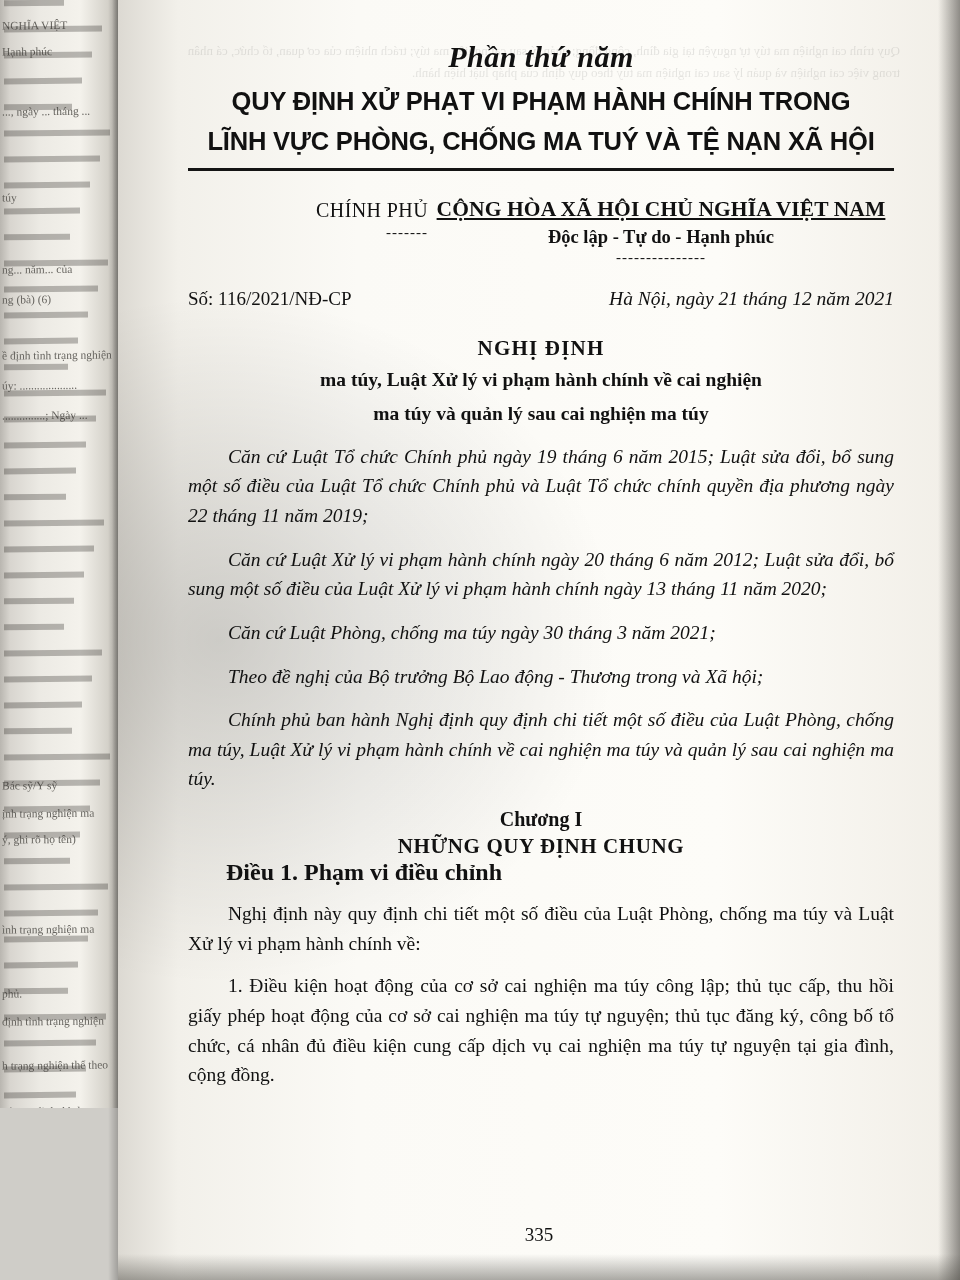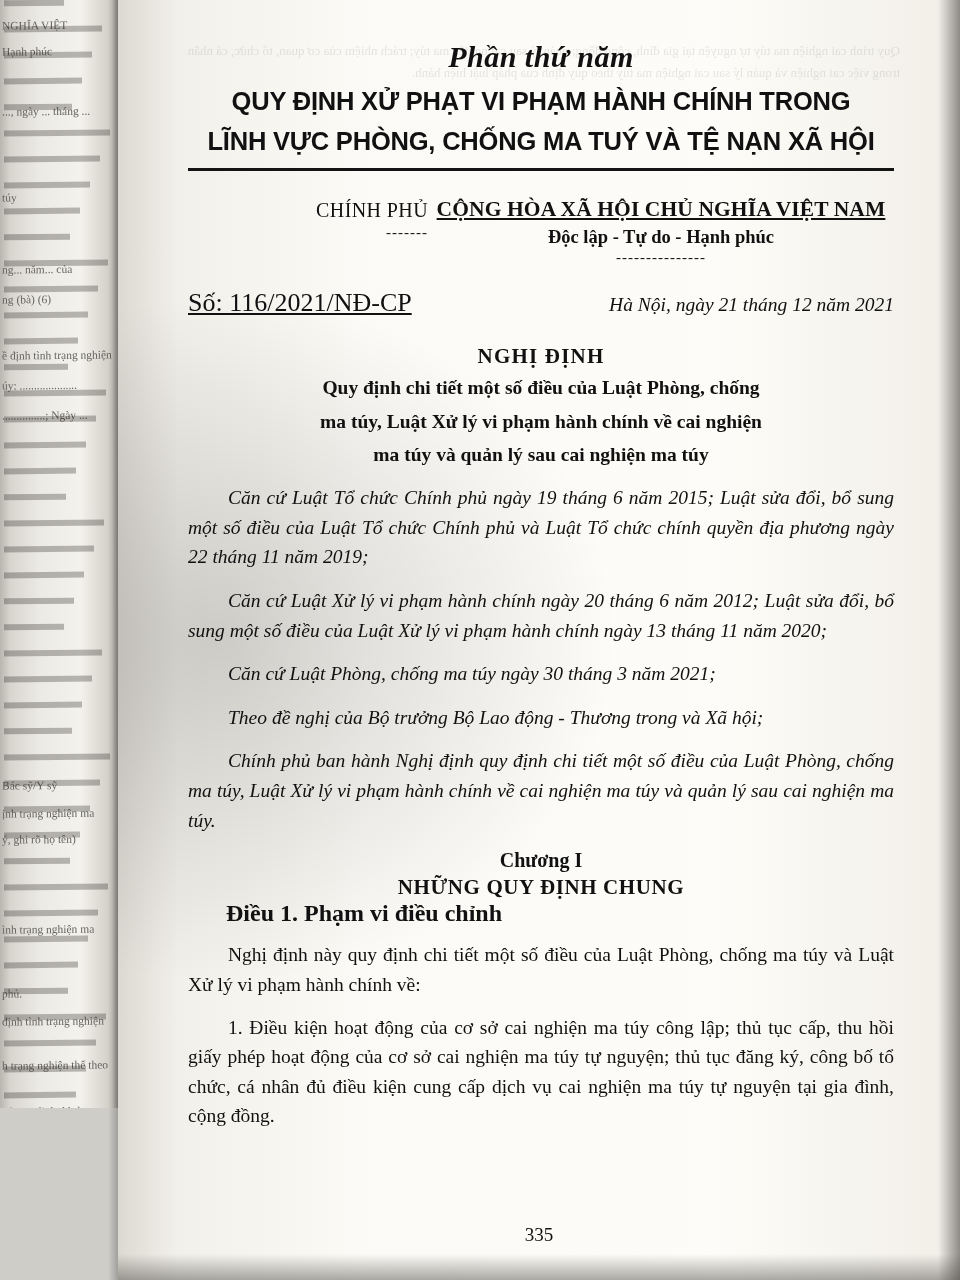--- a/index.html
+++ b/index.html
@@ -160,21 +160,21 @@
     letter-spacing: 1px;
     margin-top: 1px;
   }
 
   .doc-meta {
     display: flex;
     justify-content: space-between;
     align-items: baseline;
     margin-top: 22px;
   }
-  .doc-number { font-size: 26px; text-decoration: underline; }
+  .doc-number { font-size: 19px; }
   .doc-place  { font-size: 19.5px; font-style: italic; }
 
   .decree-type {
     text-align: center;
     font-weight: 700;
     font-size: 21px;
     letter-spacing: 1.2px;
     margin-top: 26px;
   }
   .decree-subtitle {
@@ -346,21 +346,20 @@
           <div class="dash-long">---------------</div>
         </div>
       </div>
 
       <div class="doc-meta">
         <div class="doc-number">Số: 116/2021/NĐ-CP</div>
         <div class="doc-place">Hà Nội, ngày 21 tháng 12 năm 2021</div>
       </div>
 
       <div class="decree-type">NGHỊ ĐỊNH</div>
-      <div class="decree-subtitle">Quy định chi tiết một số điều của Luật Phòng, chống</div>
       <div class="decree-subtitle">ma túy, Luật Xử lý vi phạm hành chính về cai nghiện</div>
       <div class="decree-subtitle">ma túy và quản lý sau cai nghiện ma túy</div>
 
       <p class="legal">Căn cứ Luật Tổ chức Chính phủ ngày 19 tháng 6 năm 2015; Luật sửa đổi, bổ sung một số điều của Luật Tổ chức Chính phủ và Luật Tổ chức chính quyền địa phương ngày 22 tháng 11 năm 2019;</p>
       <p class="legal">Căn cứ Luật Xử lý vi phạm hành chính ngày 20 tháng 6 năm 2012; Luật sửa đổi, bổ sung một số điều của Luật Xử lý vi phạm hành chính ngày 13 tháng 11 năm 2020;</p>
       <p class="legal">Căn cứ Luật Phòng, chống ma túy ngày 30 tháng 3 năm 2021;</p>
       <p class="legal">Theo đề nghị của Bộ trưởng Bộ Lao động - Thương trong và Xã hội;</p>
       <p class="legal">Chính phủ ban hành Nghị định quy định chi tiết một số điều của Luật Phòng, chống ma túy, Luật Xử lý vi phạm hành chính về cai nghiện ma túy và quản lý sau cai nghiện ma túy.</p>
 
       <div class="chapter">Chương I</div>

